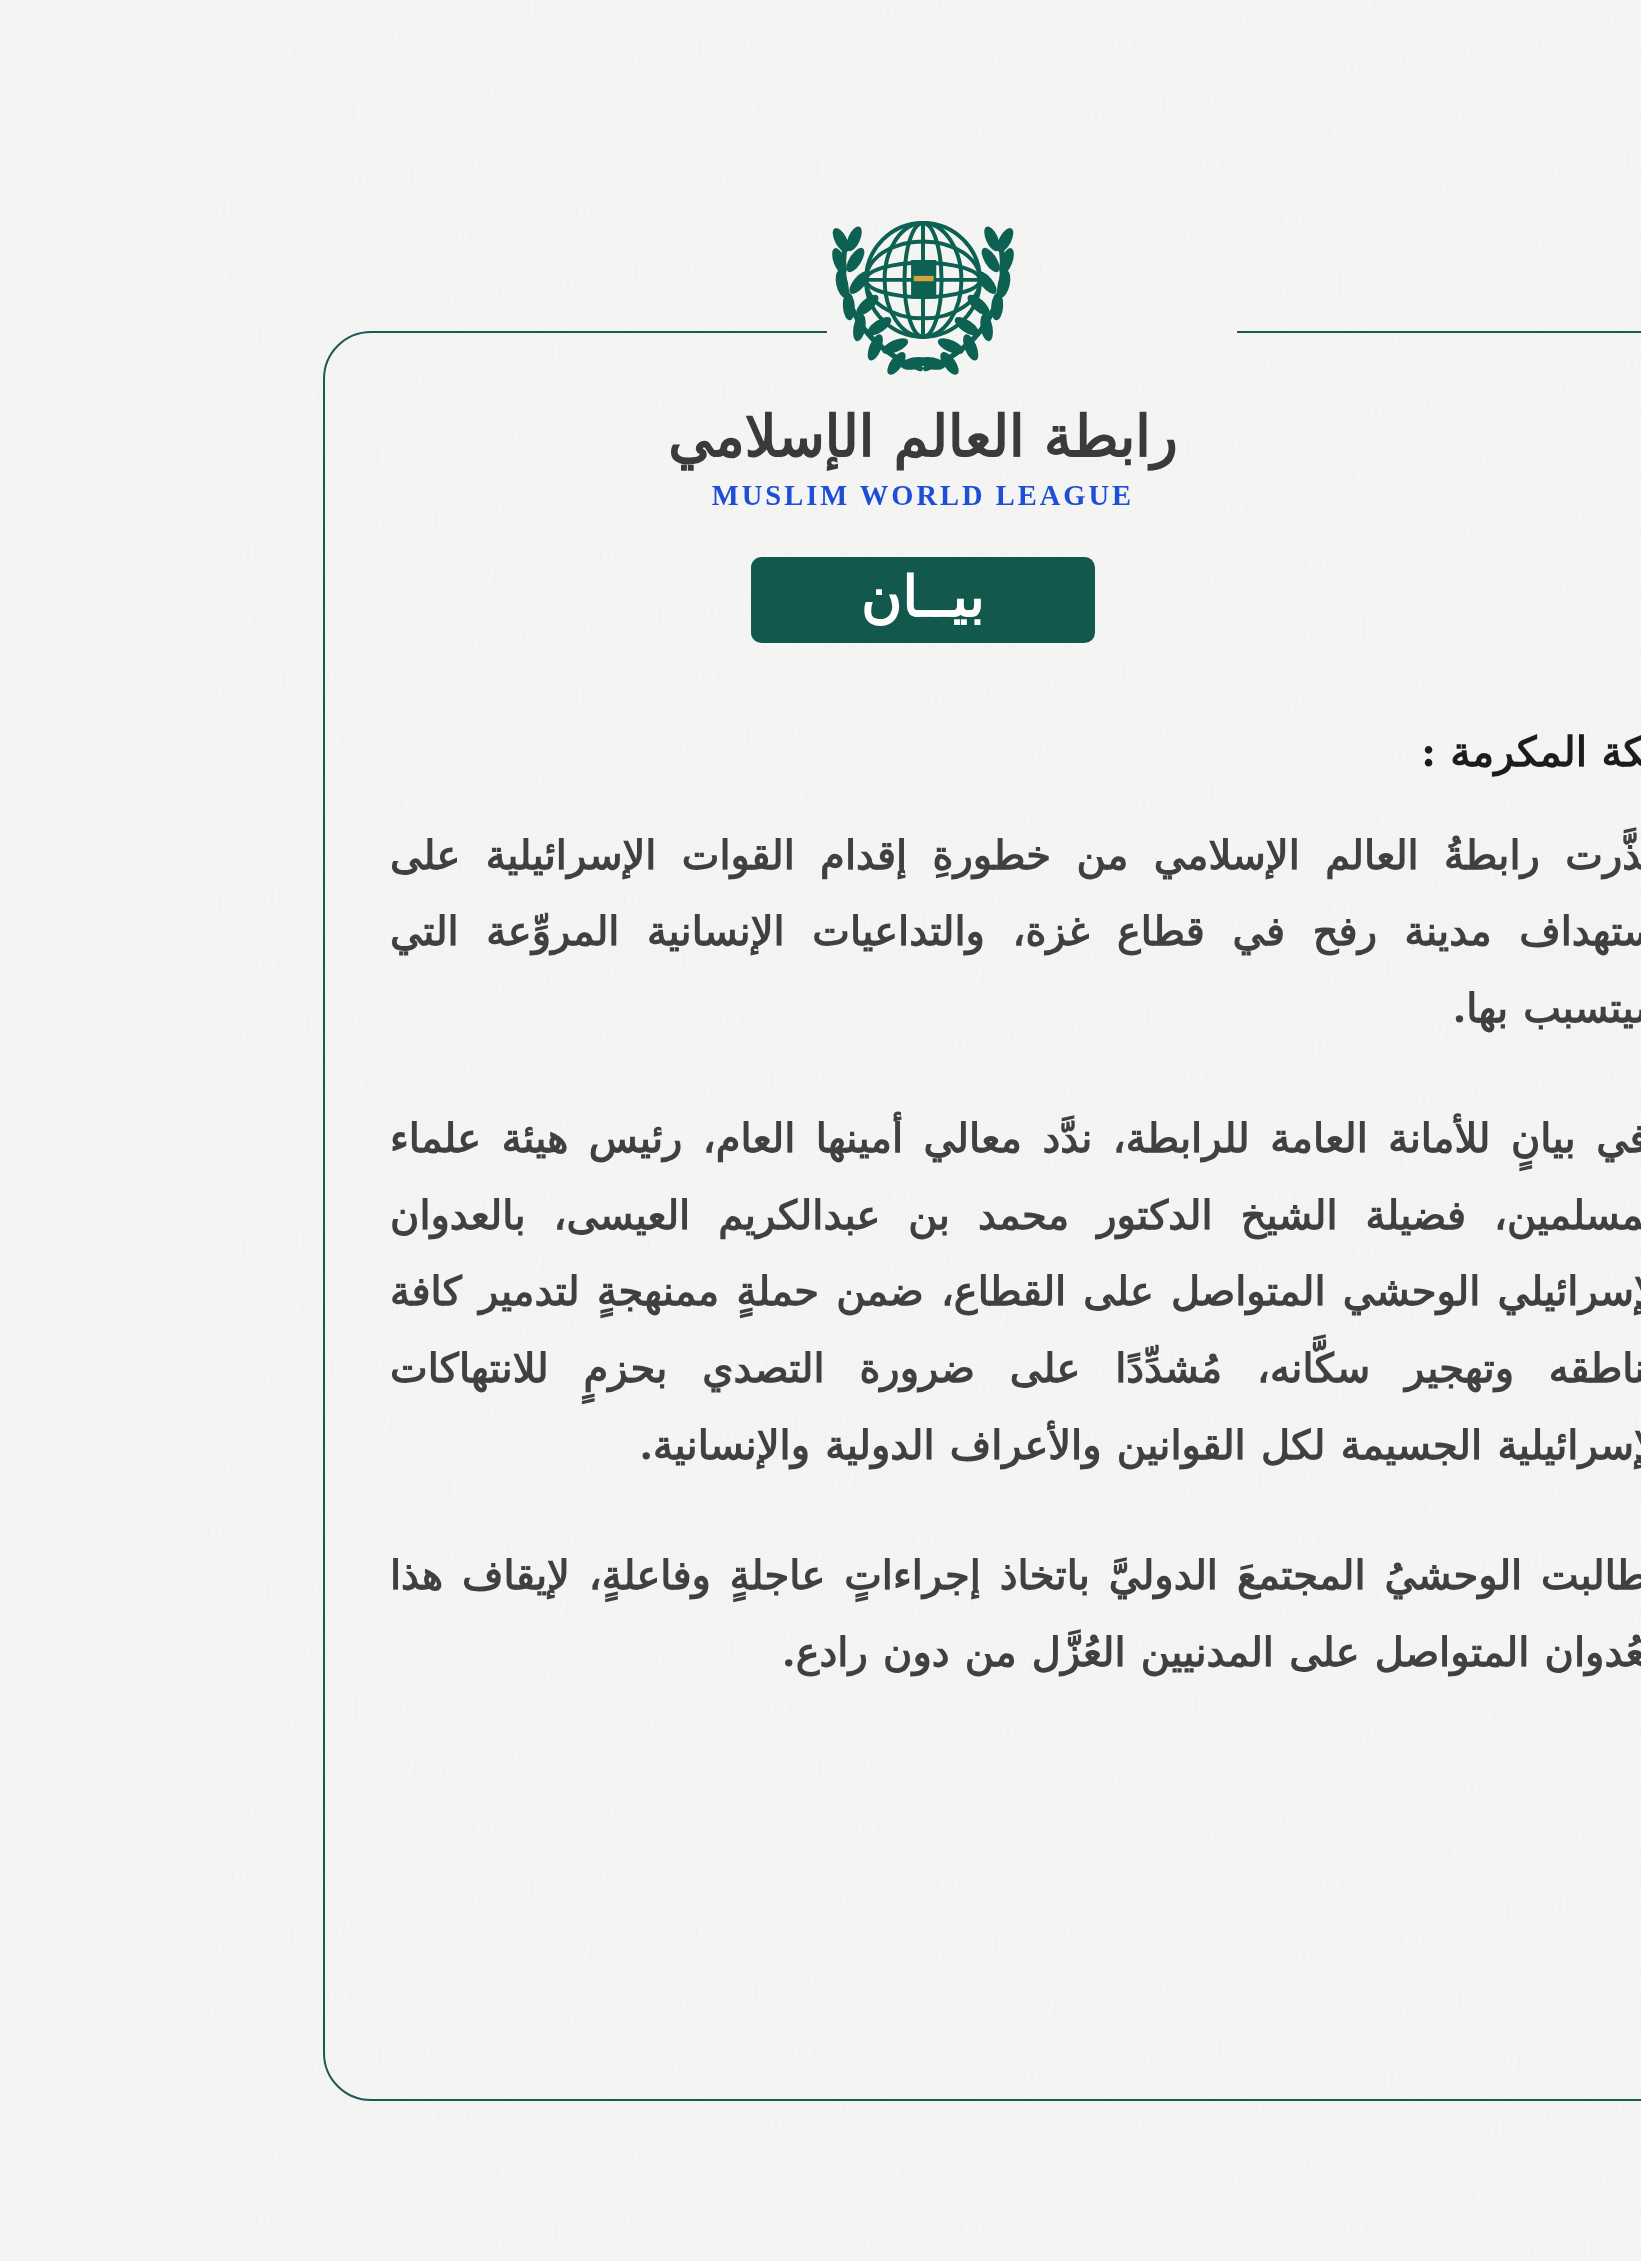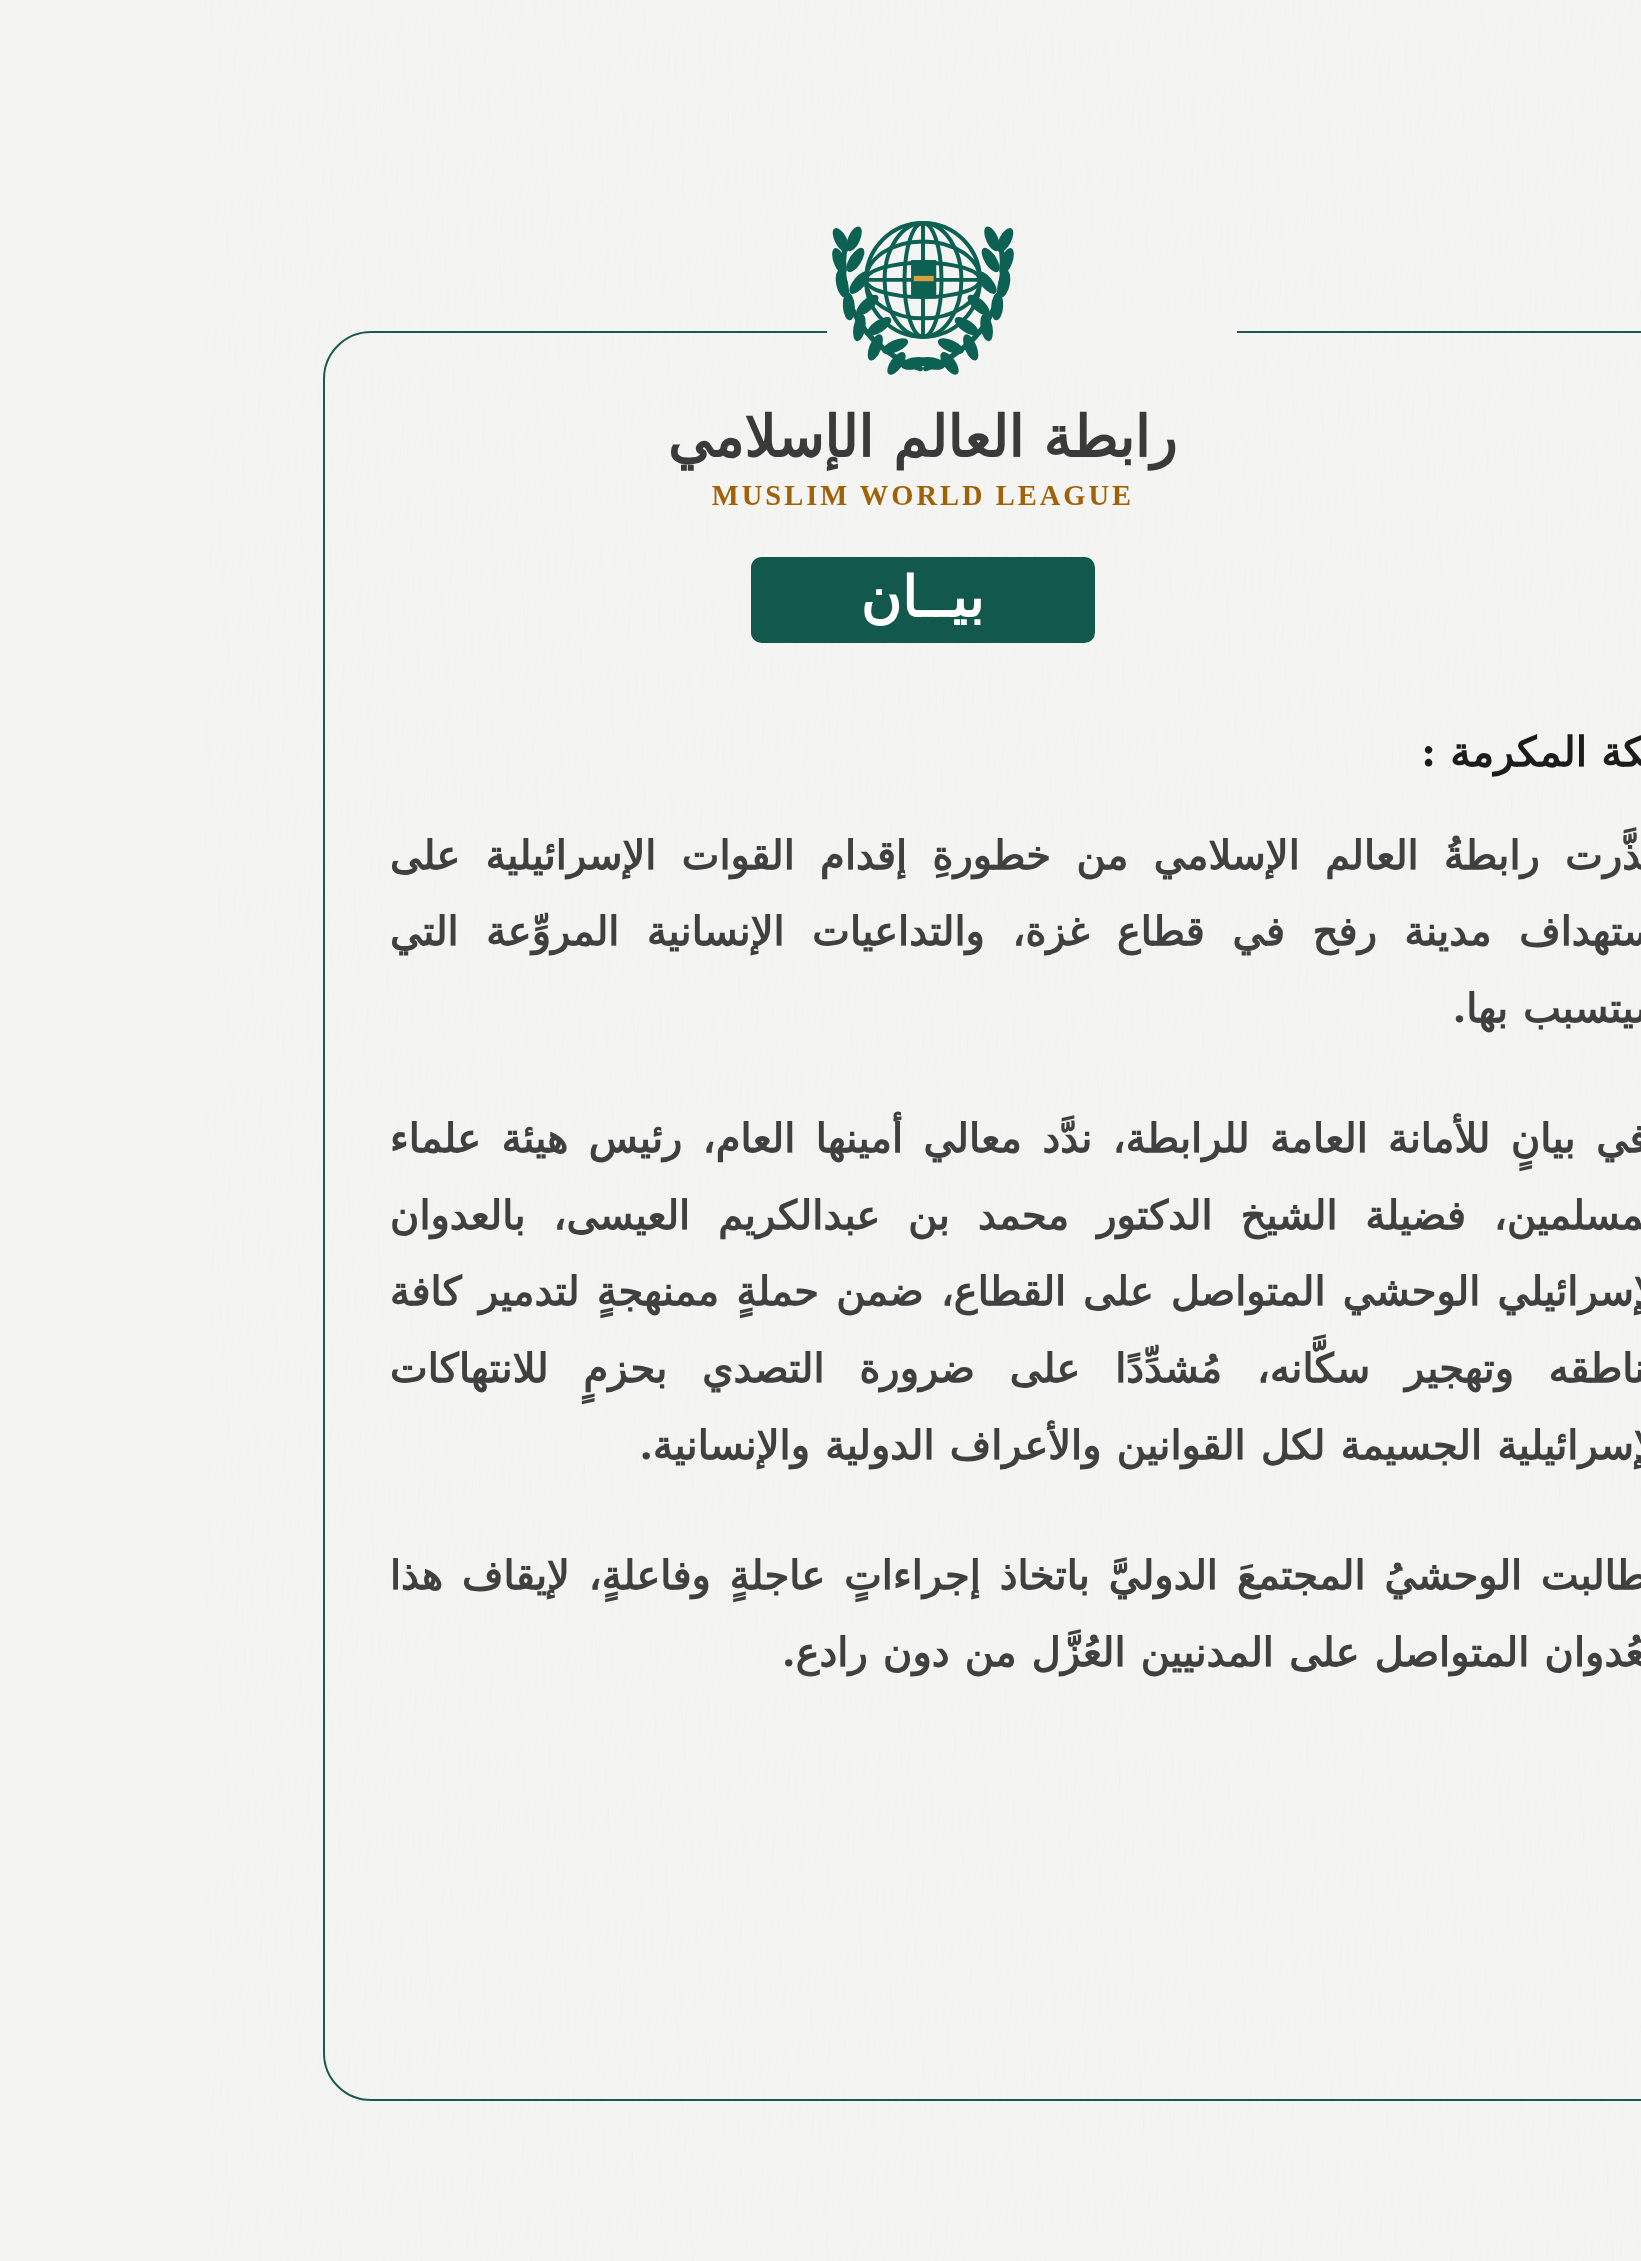--- a/index.html
+++ b/index.html
@@ -79,21 +79,21 @@
     letter-spacing: -0.7px;
     white-space: nowrap;
     transform: scaleX(0.98);
   }
   .wordmark-en {
     margin-top: 12px;
     font-family: "Liberation Serif", "DejaVu Serif", serif;
     font-size: 28.5px;
     font-weight: 700;
     letter-spacing: 3px;
-    color: #a16207;
+    color: #1d4ed8;
     direction: ltr;
   }
 
   
   .badge {
     position: absolute;
     left: 50%;
     top: 557px;
     transform: translateX(-50%);
     min-width: 344px;

